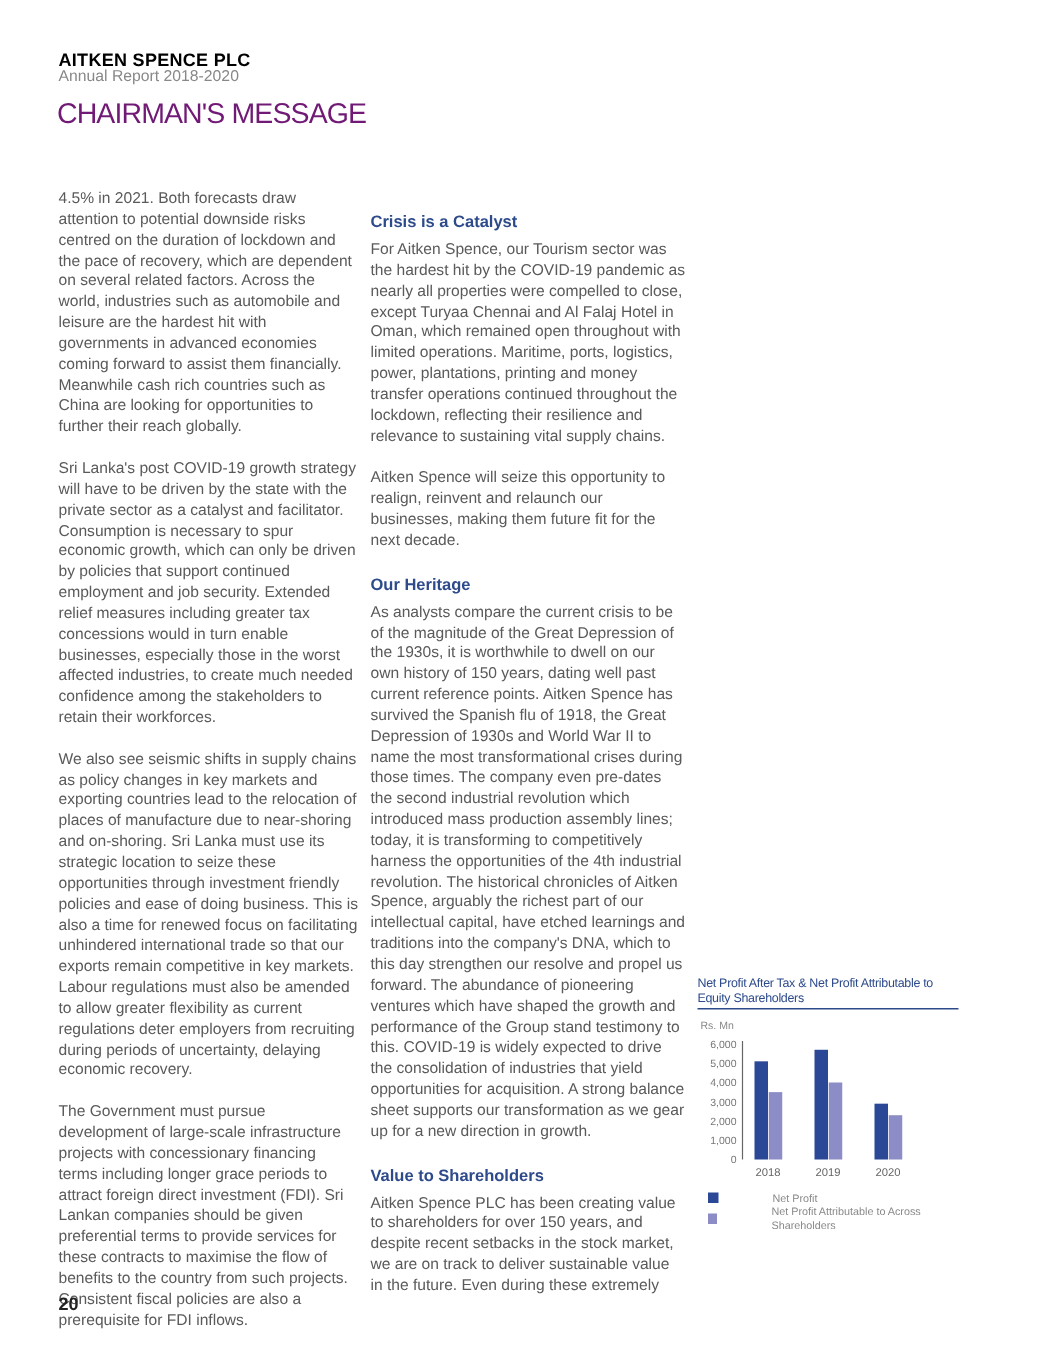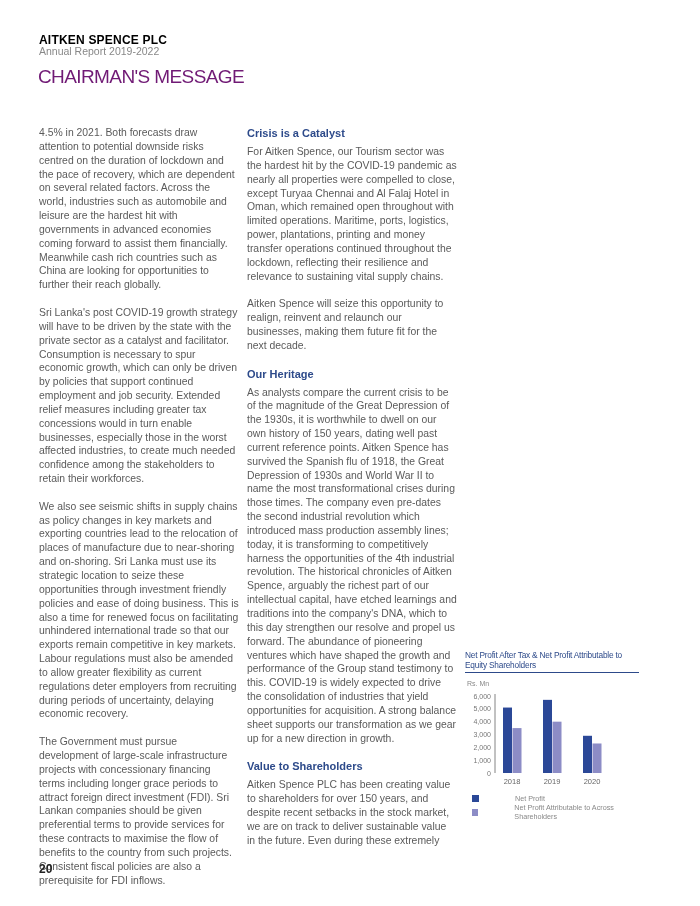--- a/index.html
+++ b/index.html
@@ -7,35 +7,35 @@
          font-family: "Liberation Sans", sans-serif; color: #555; }
   .hdr-company { position: absolute; left: 39px; top: 33px; font-size: 12px; font-weight: bold;
                  color: #000000; letter-spacing: 0.2px; }
   .hdr-report { position: absolute; left: 39px; top: 45px; font-size: 10.5px; color: #888; }
   .hdr-title { position: absolute; left: 38px; top: 66px; font-size: 19px; color: #701a75;
                letter-spacing: -0.6px; }
   .col { position: absolute; font-size: 10.4px; line-height: 13.85px; color: #5a5a5a; }
   .col p { margin: 0 0 13.85px 0; }
   .col-left { left: 39px; top: 126px; width: 200px; }
   .col-mid { left: 247px; top: 126px; width: 210px; }
-  .h2 { font-size: 11px; font-weight: bold; color: #2d4a8a; margin: 0 0 5px 0; line-height: 14px; }
+  .h2 { font-size: 11px; font-weight: bold; color: #2d4a8a; margin: 15px 0 5px 0; line-height: 14px; }
   .page-num { position: absolute; left: 39px; top: 862px; font-size: 12px; font-weight: bold; color: #222; }
   .chart { position: absolute; left: 465px; top: 650px; width: 180px; height: 170px; }
   .chart-title { font-size: 8.3px; line-height: 10px; color: #2d4a8a; letter-spacing: -0.2px; }
   .chart-rule { height: 1px; background: #2d4a8a; margin-top: 2px; width: 174px; }
   .chart svg { position: absolute; left: 0; top: 24px; }
   .legend { position: absolute; left: 7px; top: 144px; font-size: 7.2px; color: #888; line-height: 9px; }
   .legend-item { display: flex; align-items: center; gap: 32px; }
   .swatch { width: 7px; height: 7px; margin-right: 4px; display: inline-block; }
 </style>
 </head>
 <body>
 
 <div class="hdr-company">AITKEN SPENCE PLC</div>
-<div class="hdr-report">Annual Report 2019-2022</div>
+<div class="hdr-report">Annual Report 2018-2020</div>
 <div class="hdr-title">CHAIRMAN'S MESSAGE</div>
 
 <div class="col col-left">
   <p>4.5% in 2021. Both forecasts draw attention to potential downside risks centred on the duration of lockdown and the pace of recovery, which are dependent on several related factors. Across the world, industries such as automobile and leisure are the hardest hit with governments in advanced economies coming forward to assist them financially. Meanwhile cash rich countries such as China are looking for opportunities to further their reach globally.</p>
   <p>Sri Lanka's post COVID-19 growth strategy will have to be driven by the state with the private sector as a catalyst and facilitator. Consumption is necessary to spur economic growth, which can only be driven by policies that support continued employment and job security. Extended relief measures including greater tax concessions would in turn enable businesses, especially those in the worst affected industries, to create much needed confidence among the stakeholders to retain their workforces.</p>
   <p>We also see seismic shifts in supply chains as policy changes in key markets and exporting countries lead to the relocation of places of manufacture due to near-shoring and on-shoring. Sri Lanka must use its strategic location to seize these opportunities through investment friendly policies and ease of doing business. This is also a time for renewed focus on facilitating unhindered international trade so that our exports remain competitive in key markets. Labour regulations must also be amended to allow greater flexibility as current regulations deter employers from recruiting during periods of uncertainty, delaying economic recovery.</p>
   <p>The Government must pursue development of large-scale infrastructure projects with concessionary financing terms including longer grace periods to attract foreign direct investment (FDI). Sri Lankan companies should be given preferential terms to provide services for these contracts to maximise the flow of benefits to the country from such projects. Consistent fiscal policies are also a prerequisite for FDI inflows.</p>
 </div>
 
 <div class="col col-mid">

